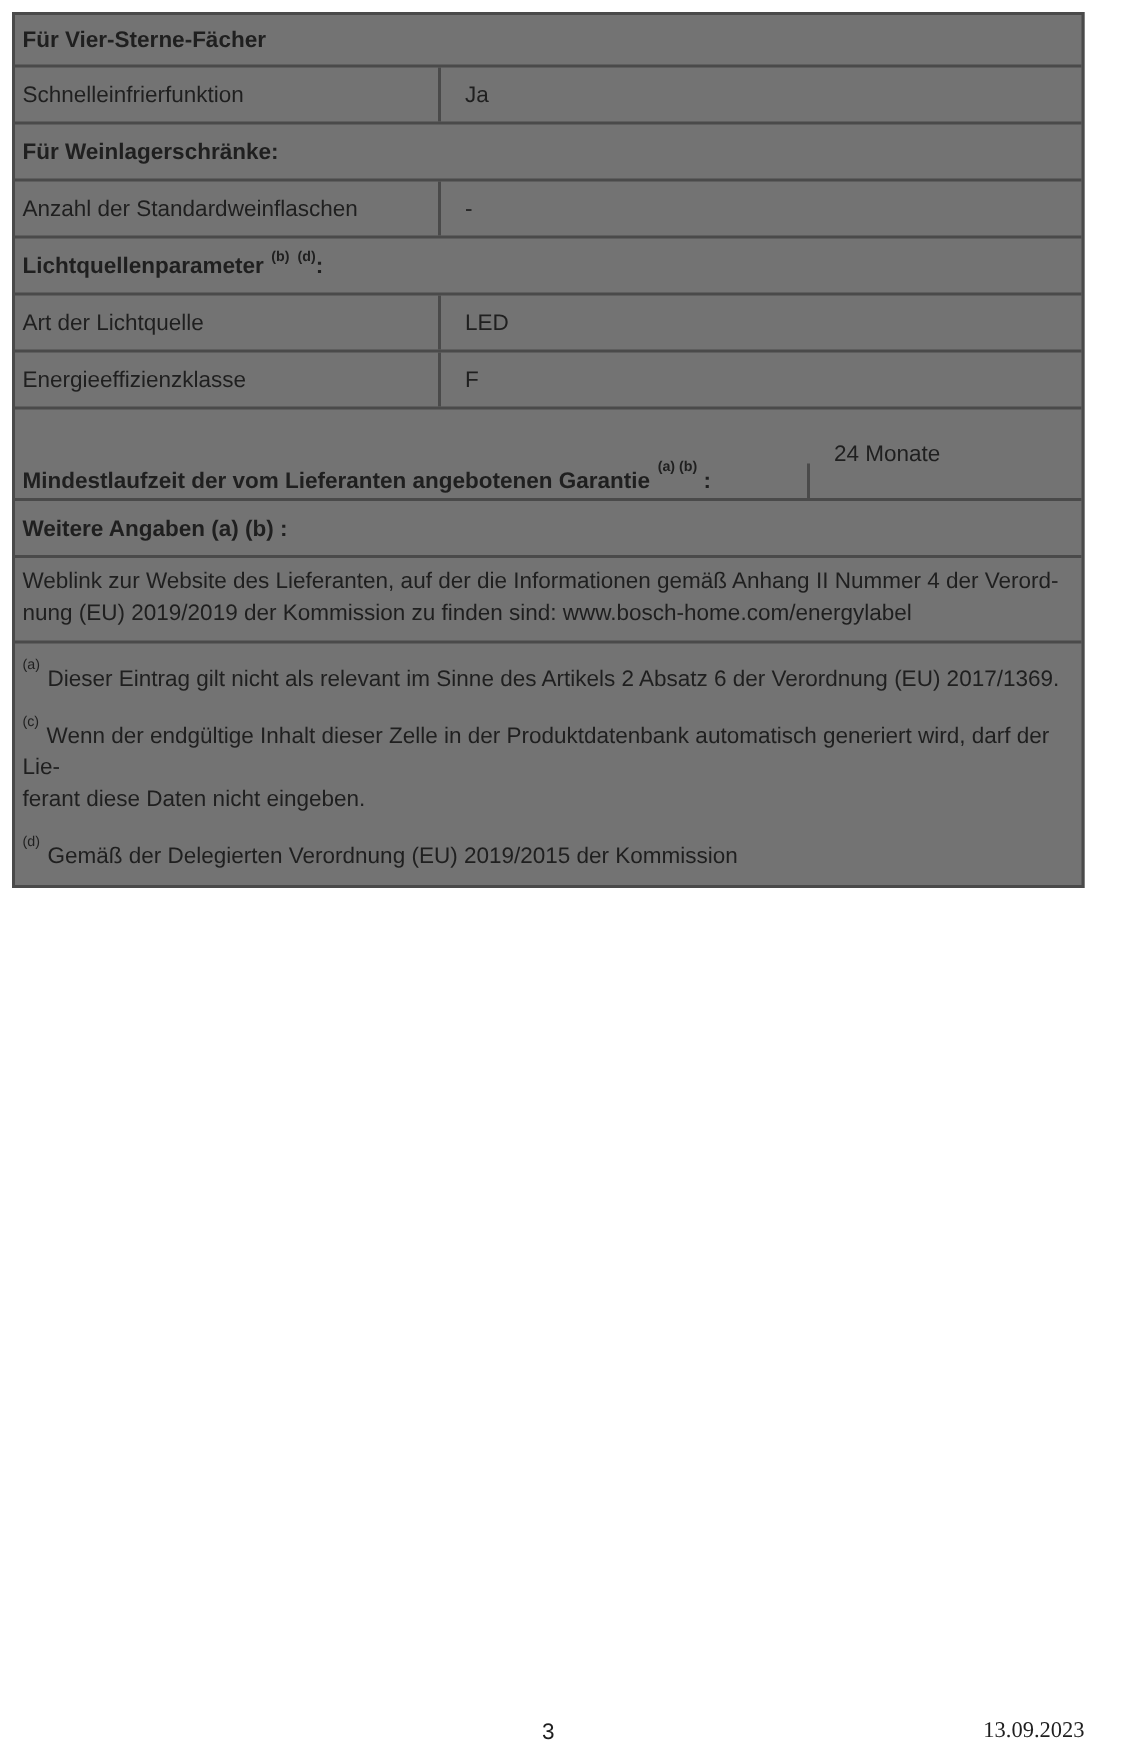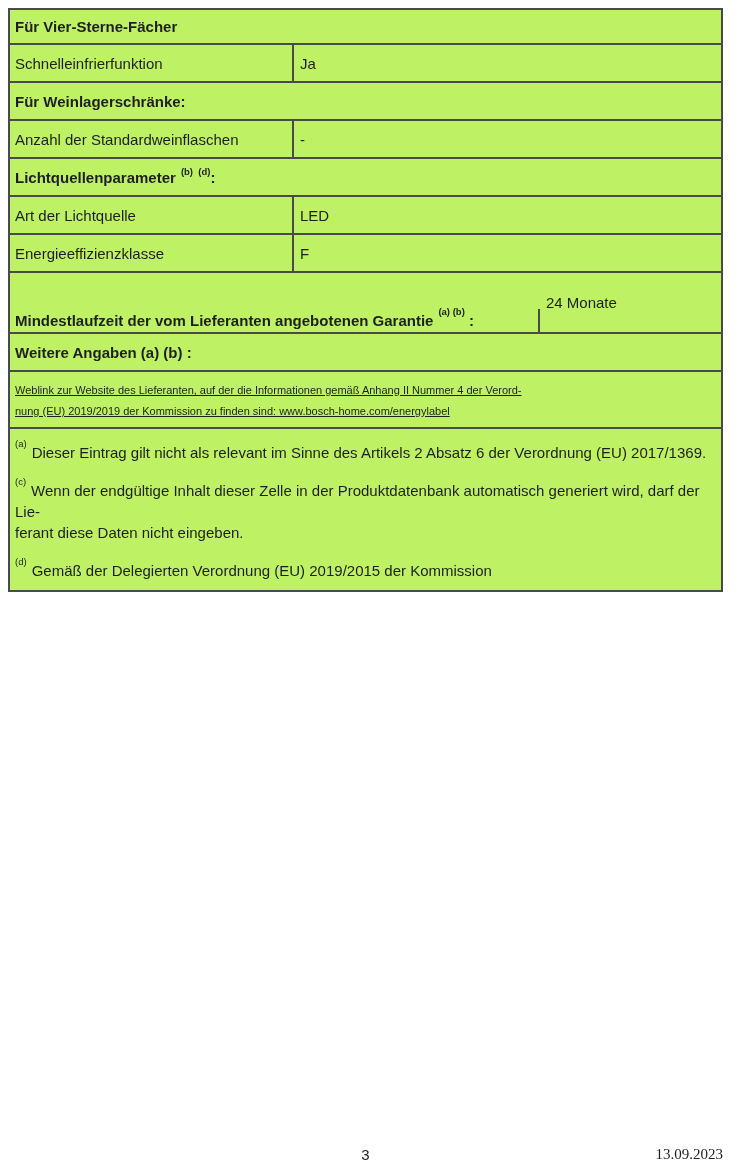--- a/index.html
+++ b/index.html
@@ -7,60 +7,60 @@
     width: 750px; height: 1171px; position: relative; overflow: hidden;
     font-family: "Liberation Sans", sans-serif;
     color: #1f1f1f;
     -webkit-font-smoothing: antialiased;
   }
 
   .datasheet-table {
     position: absolute; left: 8px; top: 8px; width: 715px;
     box-sizing: border-box;
     border: 2px solid #4a4a4a;
-    background: #bef264;
+    background: #737373;
   }
 
   .row { display: flex; border-top: 2px solid #4a4a4a; }
   .row:first-child { border-top: none; }
 
   .cell {
     display: flex; align-items: center;
     box-sizing: border-box;
     padding: 2px 8px 2px 5px;
     font-size: 15px;
     line-height: 19px;
   }
   .cell.label { width: 284px; border-right: 2px solid #4a4a4a; flex-shrink: 0; }
   .cell.label.wide { width: 530px; margin-top: 36px; }
   .cell.full { width: 100%; border-right: none; }
-  .cell.value { flex: 1; padding-left: 6px; }
+  .cell.value { flex: 1; padding-left: 16px; }
 
   .h33 { min-height: 33px; }
   .h36 { min-height: 36px; }
 
   .b { font-weight: bold; }
 
   sup.mark {
     font-size: 9.5px;
     line-height: 0;
     position: relative;
     top: -5px;
     white-space: pre;
   }
   .supm { margin-left: 5px; }
   .suffix { white-space: pre; }
 
   .weblink-cell {
     width: 100%;
     box-sizing: border-box;
     min-height: 55px;
-    display: flex; align-items: flex-end;
+    display: flex; align-items: flex-start;
     padding: 5px 8px 5px 5px;
-    font-size: 11px; line-height: 21px; text-decoration: underline;
+    font-size: 15px; line-height: 21px;
   }
   .multiline { white-space: pre-line; }
 
   .footnotes-cell {
     width: 100%;
     box-sizing: border-box;
     padding: 13px 8px 9px 5px;
     display: block;
   }
   .fn {

